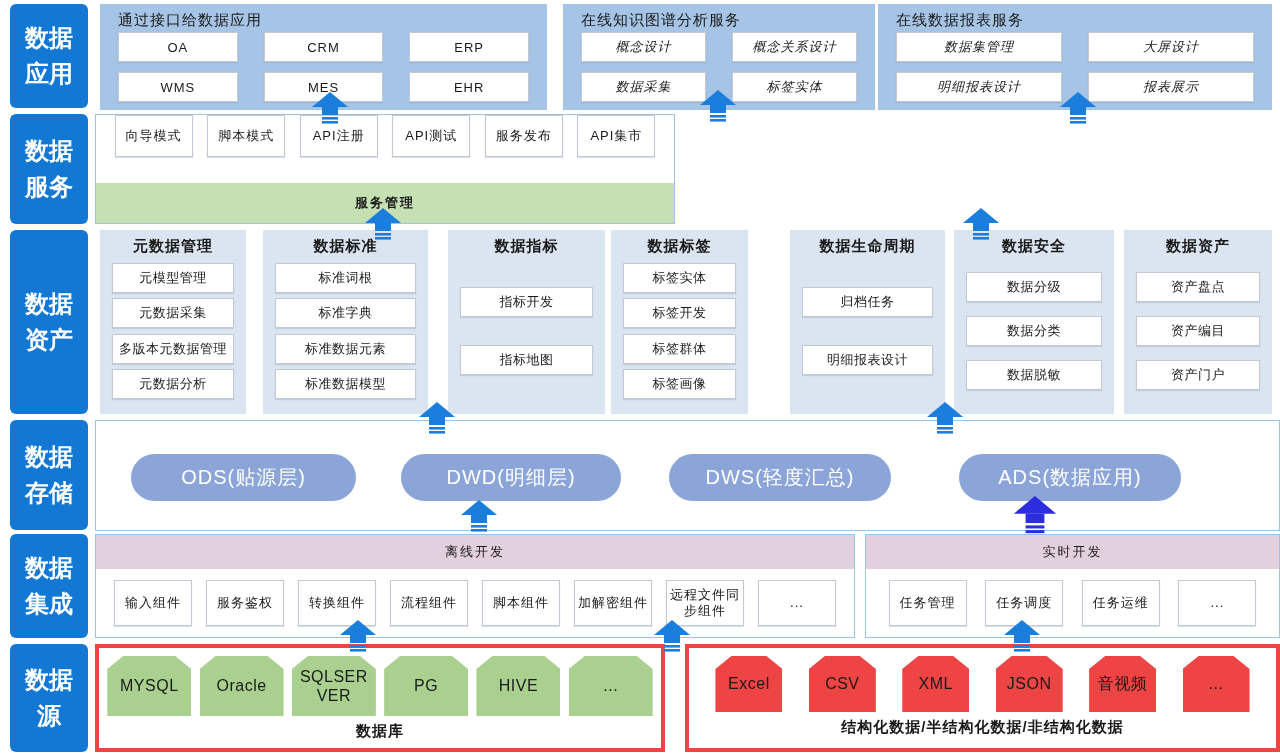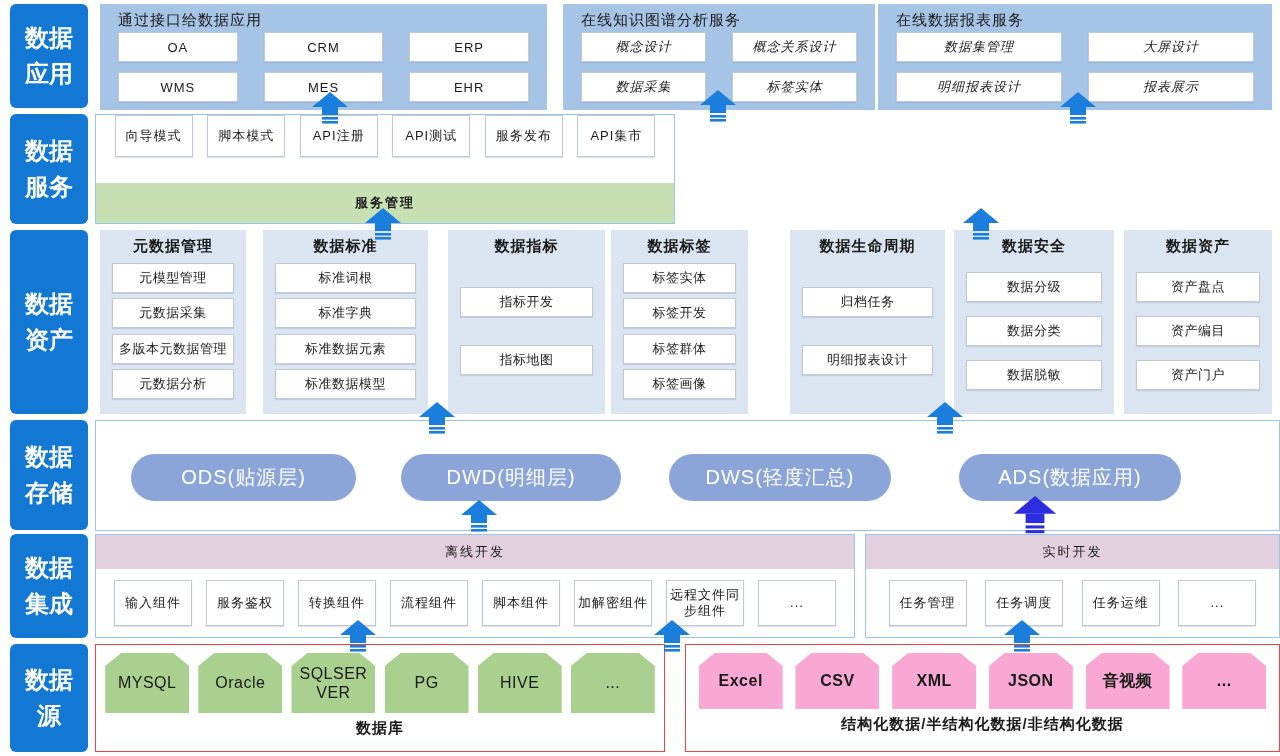--- a/index.html
+++ b/index.html
@@ -53,28 +53,28 @@
   
   .integ{position:absolute;top:534px;height:104px;border:1px solid #9dc3e6;box-sizing:border-box;
          display:flex;flex-direction:column;background:#fff;}
   .integ-l{left:95px;width:760px}.integ-r{left:865px;width:415px}
   .bar-pink{height:34px;background:#e3d0de;display:flex;align-items:center;justify-content:center;
             font-size:13px;letter-spacing:2px;}
   .integ-items{flex:1;display:flex;align-items:center;justify-content:space-evenly;padding:0 4px;}
   .integ-items .wbox{width:72px;min-height:40px;text-align:center;line-height:1.25;padding:2px 2px;box-sizing:content-box;}
 
   
-  .src{position:absolute;top:644px;height:108px;border:1px solid #ef4444;box-sizing:border-box;background:#fff;}
+  .src{position:absolute;top:644px;height:108px;border:4px solid #ef4444;box-sizing:border-box;background:#fff;}
   .src-l{left:95px;width:570px}.src-r{left:685px;width:595px}
   .src-items{display:flex;justify-content:space-evenly;align-items:flex-start;padding-top:8px;}
   .snip{display:flex;align-items:center;justify-content:center;text-align:center;
         clip-path:polygon(16px 0,calc(100% - 16px) 0,100% 13px,100% 100%,0 100%,0 13px);
         font-size:16px;letter-spacing:0.5px;word-break:break-all;line-height:1.2;padding:0 4px;box-sizing:border-box;}
   .gbox{width:84px;height:60px;background:#a9d08e;}
-  .bbox{width:84px;height:56px;background:#f9a8d4;font-weight:bold;}
+  .bbox{width:67px;height:56px;background:#ef4444;}
   .src-label{text-align:center;font-weight:bold;font-size:15px;letter-spacing:1px;margin-top:6px;}
 
   
   .arrow{position:absolute;width:36px;height:34px;}
   .arrow svg{display:block;width:100%;height:100%;}
   .a1{left:312px;top:92px}.a2{left:700px;top:90px}.a3{left:1060px;top:92px}
   .a4{left:365px;top:208px}.a5{left:963px;top:208px}
   .a6{left:419px;top:402px}.a7{left:927px;top:402px}
   .a8{left:461px;top:500px}
   .a9{left:1013px;top:496px;width:44px;height:40px;}

